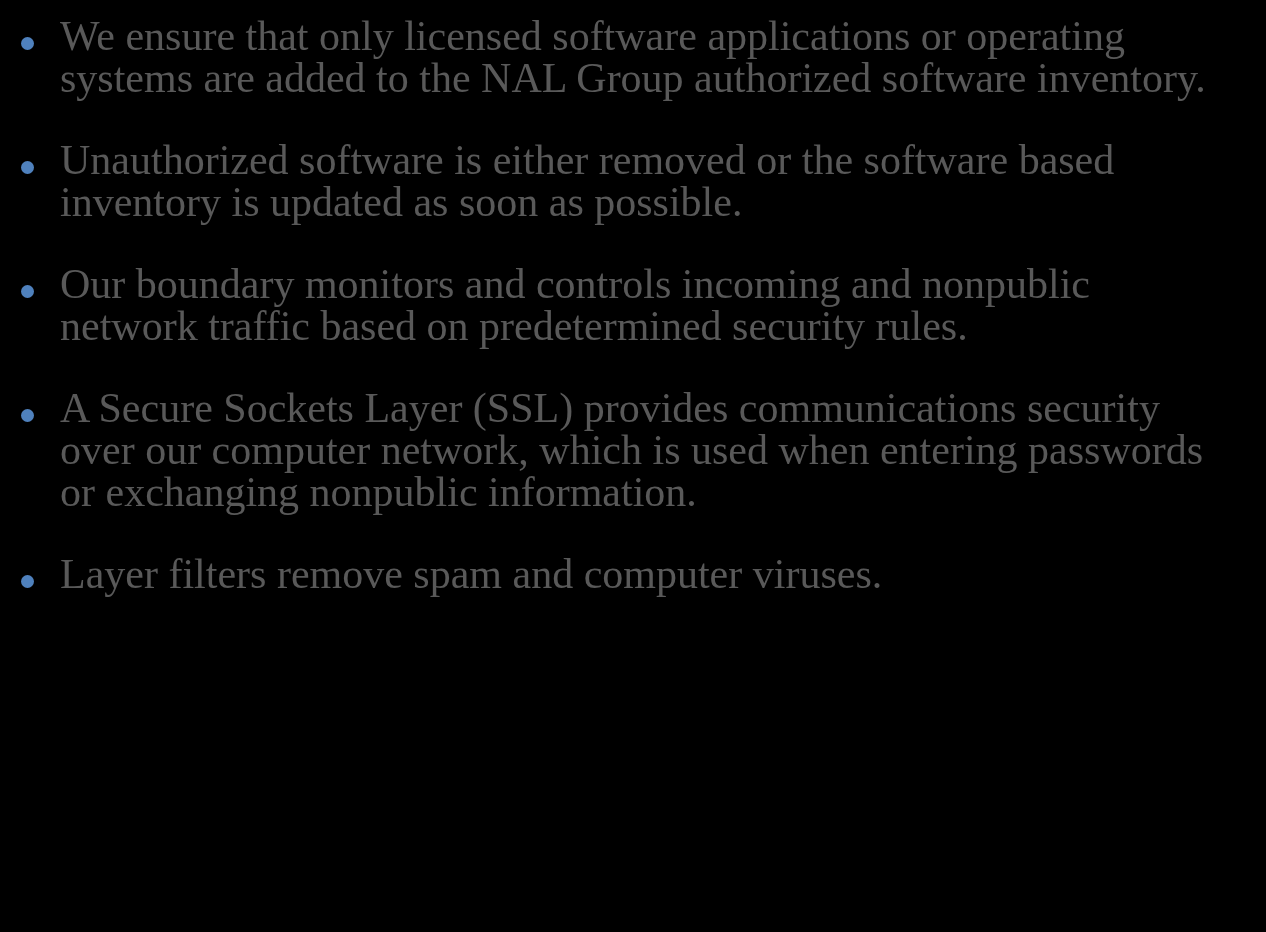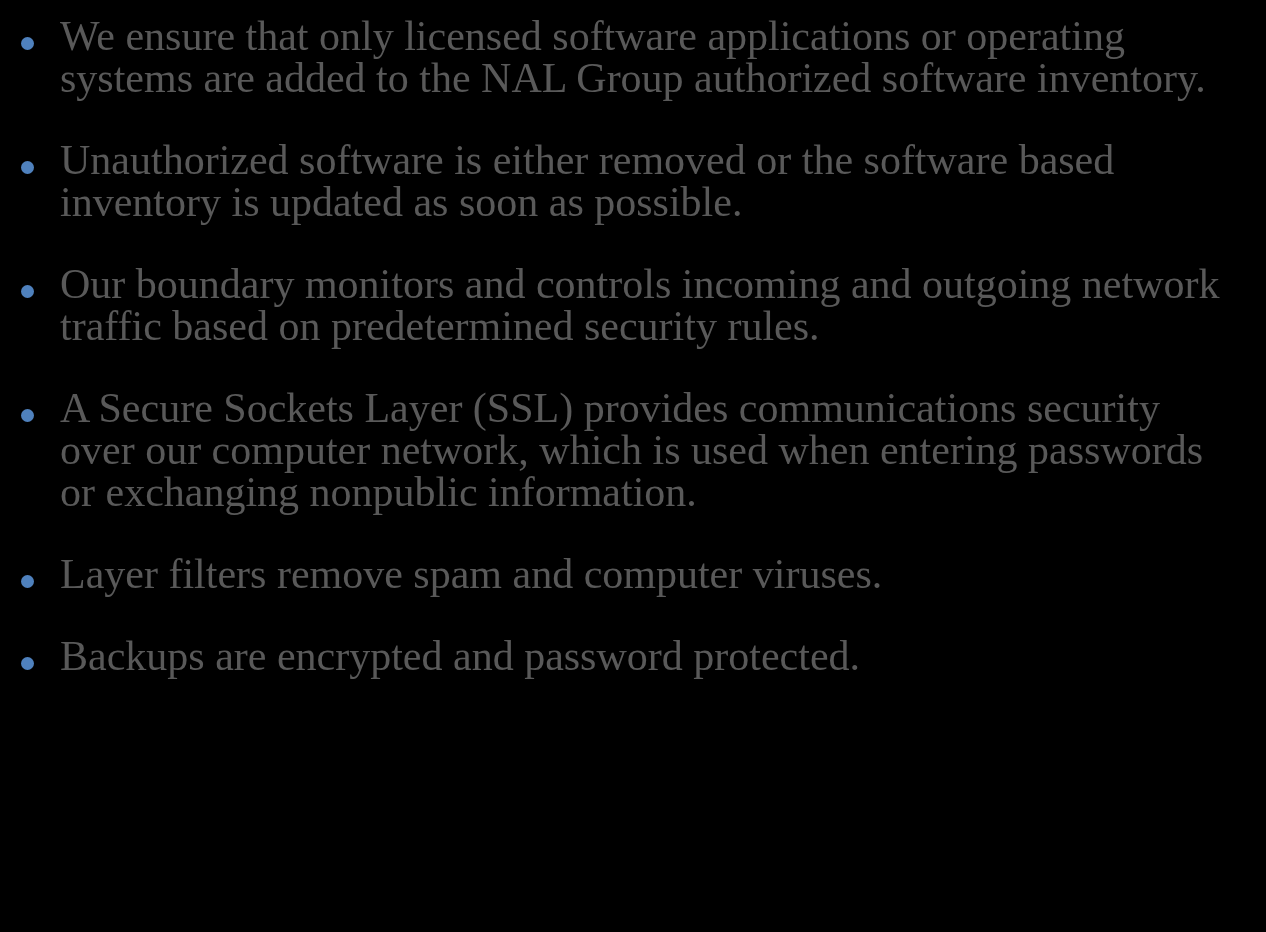--- a/index.html
+++ b/index.html
@@ -55,32 +55,28 @@
     <span class="bullet-text">We ensure that only licensed software applications or operating systems are added to the NAL Group authorized software inventory.</span>
   </li>
 
   <li class="bullet-item">
     <span class="bullet-dot"></span>
     <span class="bullet-text">Unauthorized software is either removed or the software based inventory is updated as soon as possible.</span>
   </li>
 
   <li class="bullet-item">
     <span class="bullet-dot"></span>
-    <span class="bullet-text">Our boundary monitors and controls incoming and outgoing network traffic based on predetermined security rules.</span>
+    <span class="bullet-text">Our boundary monitors and controls incoming and nonpublic network traffic based on predetermined security rules.</span>
   </li>
 
   <li class="bullet-item">
     <span class="bullet-dot"></span>
     <span class="bullet-text">A Secure Sockets Layer (SSL) provides communications security over our computer network, which is used when entering passwords or exchanging nonpublic information.</span>
   </li>
 
   <li class="bullet-item">
     <span class="bullet-dot"></span>
     <span class="bullet-text">Layer filters remove spam and computer viruses.</span>
   </li>
 
 
-  <li class="bullet-item">
-    <span class="bullet-dot"></span>
-    <span class="bullet-text">Backups are encrypted and password protected.</span>
-  </li>
 </ul>
 </div>
 
 </body></html>

